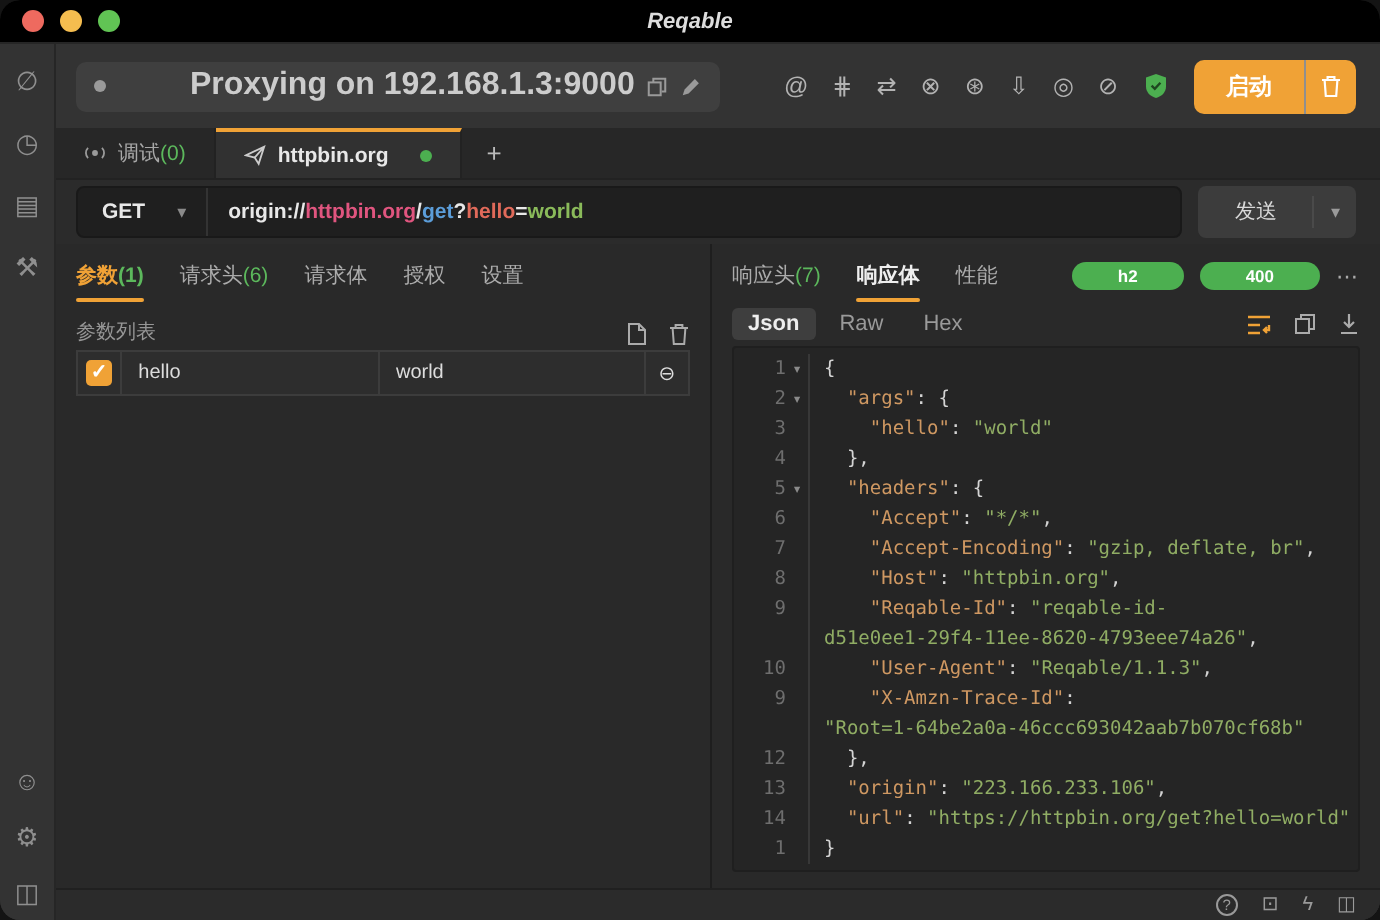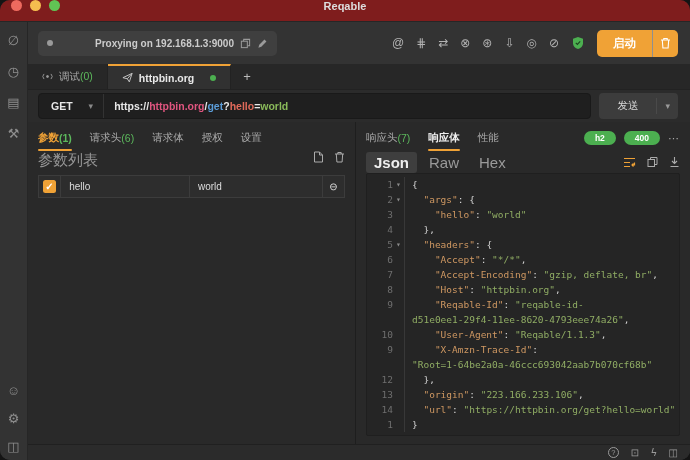--- a/index.html
+++ b/index.html
@@ -1,40 +1,40 @@
 <!DOCTYPE html>
 <html><head>
 <meta charset="utf-8">
 <style>
   html,body{margin:0;padding:0;background:#141414;}
   *{box-sizing:border-box;}
   .window{width:690px;height:460px;background:#2b2b2b;border-radius:10px;overflow:hidden;
           font-family:"Liberation Sans",sans-serif;color:#c8c8c8;display:flex;flex-direction:column;position:relative;}
 
   
-  .titlebar{height:22px;background:#7f1d1d;flex:0 0 22px;display:flex;position:relative;border-bottom:1px solid #262626;}
+  .titlebar{height:22px;background:#000000;flex:0 0 22px;display:flex;align-items:center;position:relative;border-bottom:1px solid #262626;font-style:italic;}
   .lights{display:flex;gap:8px;margin-left:11px;}
   .light{width:11px;height:11px;border-radius:50%;}
   .light.red{background:#ee6a5f;}.light.yellow{background:#f5bd4f;}.light.green{background:#61c454;}
   .win-title{position:absolute;left:0;right:0;text-align:center;font-size:11px;font-weight:bold;color:#dddddd;pointer-events:none;}
 
   
   .frame{flex:1;display:flex;min-height:0;}
   .sidebar{width:28px;background:#333333;border-right:1px solid #262626;display:flex;flex-direction:column;align-items:center;padding:12px 0 4px 0;}
   .side-group{display:flex;flex-direction:column;align-items:center;gap:17px;}
   .side-group.bottom{margin-top:auto;gap:14px;padding-bottom:2px;}
   .side-icon{color:#8f8f8f;font-size:13px;line-height:14px;cursor:pointer;}
 
   .main{flex:1;display:flex;flex-direction:column;min-width:0;background:#2b2b2b;}
 
   
   .toolbar{height:42px;flex:0 0 42px;display:flex;align-items:center;background:#333333;padding:0 12px 0 10px;}
   .proxy-pill{background:#3f3f3f;border-radius:5px;height:25px;display:flex;align-items:center;padding:0 9px;gap:6px;}
   .proxy-dot{width:6px;height:6px;border-radius:50%;background:#9a9a9a;}
-  .proxy-text{font-size:10px;font-weight:bold;color:#cccccc;white-space:nowrap;padding-left:36px;}
+  .proxy-text{font-size:16px;font-weight:bold;color:#cccccc;white-space:nowrap;padding-left:36px;}
   .mini-svg{width:11px;height:11px;color:#9a9a9a;cursor:pointer;flex:0 0 auto;}
   .tool-icons{margin-left:auto;display:flex;align-items:center;gap:12px;padding-right:12px;}
   .tool-icon{font-size:12px;color:#b3b3b3;cursor:pointer;line-height:13px;}
   .shield-svg{width:14px;height:14px;cursor:pointer;}
   .start-btn{display:flex;align-items:stretch;height:27px;border-radius:5px;overflow:hidden;cursor:pointer;}
   .start-main{background:#f0a236;color:#ffffff;font-size:11.5px;font-weight:bold;display:flex;align-items:center;padding:0 16px;}
   .start-div{width:1px;background:rgba(255,255,255,0.45);}
   .start-clear{background:#f0a236;display:flex;align-items:center;padding:0 7px;}
   .trash-svg{width:11px;height:12px;color:#ffffff;}
 
@@ -65,43 +65,43 @@
   .lpanel{width:328px;flex:0 0 328px;border-right:1px solid #1e1e1e;display:flex;flex-direction:column;padding:0 10px;}
   .rpanel{flex:1;display:flex;flex-direction:column;min-width:0;padding:0 10px;}
 
   .ptabs{height:26px;flex:0 0 26px;display:flex;align-items:center;gap:18px;margin-top:3px;}
   .ptab{font-size:10.5px;color:#ababab;cursor:pointer;display:flex;align-items:center;padding:5px 0 6px 0;position:relative;}
   .ptab .cnt{color:#5cb85c;}
   .ptab.active{color:#f0a236;font-weight:bold;justify-content:space-between;}
   .ptab.active.white{color:#eeeeee;}
   .ptab.active::after{content:"";position:absolute;left:0;right:0;bottom:0;height:2px;background:#f0a236;border-radius:1px;}
   .ptab-right{margin-left:auto;display:flex;align-items:center;gap:8px;}
-  .pill{height:14px;border-radius:7px;background:#4caf50;color:#ffffff;font-size:8.5px;font-weight:bold;display:flex;align-items:center;padding:0 11px;}
+  .pill{height:14px;border-radius:7px;background:#4caf50;color:#ffffff;font-size:8.5px;font-weight:bold;display:flex;align-items:center;padding:0 23px;}
   .more{color:#aaaaaa;font-size:11px;cursor:pointer;letter-spacing:1px;}
 
-  .listhead{height:22px;display:flex;align-items:flex-start;font-size:15px;color:#969696;gap:35px;}
+  .listhead{height:22px;display:flex;align-items:flex-end;font-size:10px;color:#969696;gap:35px;}
   .listhead .hicons{margin-left:auto;display:flex;gap:10px;}
   .hicon-svg{width:11px;height:12px;color:#ababab;cursor:pointer;}
 
   table.params{border-collapse:collapse;margin-top:2px;}
   table.params td{border:1px solid #3c3c3c;height:22px;font-size:10px;color:#dddddd;background:#2d2d2d;padding:0;}
   td.c-check{width:22px;text-align:center;}
   td.c-key{width:128px;}
   td.c-val{width:132px;}
   td.c-act{width:22px;text-align:center;color:#ababab;font-size:11px;}
   .cellinput{width:100%;height:20px;background:transparent;border:none;outline:none;color:#dddddd;
              font-size:10px;font-family:"Liberation Sans",sans-serif;padding:0 8px;}
   .cellinput::placeholder{color:#5f5f5f;}
   .cb{width:13px;height:13px;border-radius:2.5px;display:inline-block;vertical-align:middle;cursor:pointer;}
   .cb.on{background:#f0a236;color:#ffffff;font-size:10px;line-height:13px;font-weight:bold;}
   .cb.off{background:transparent;}
 
   
   .viewbar{height:22px;flex:0 0 22px;display:flex;align-items:center;gap:4px;}
-  .vtab{font-size:15px;color:#9a9a9a;padding:2px 8px;border-radius:3px;cursor:pointer;}
+  .vtab{font-size:11px;color:#9a9a9a;padding:2px 8px;border-radius:3px;cursor:pointer;}
   .vtab.active{background:#3e3e3e;color:#eeeeee;font-weight:bold;}
   .view-icons{margin-left:auto;display:flex;align-items:center;gap:11px;}
   .wrap-svg{width:13px;height:11px;color:#f0a236;cursor:pointer;}
   .copy2-svg{width:11px;height:12px;color:#ababab;cursor:pointer;}
   .dl-svg{width:11px;height:12px;color:#ababab;cursor:pointer;}
 
   .codearea{flex:1;background:#252525;border:1px solid #1f1f1f;border-radius:2px;margin-bottom:8px;
             font-family:"DejaVu Sans Mono",monospace;font-size:9.5px;overflow:hidden;padding-top:3px;}
   .code-row{display:flex;line-height:15px;white-space:pre;}
   .ln{width:26px;text-align:right;color:#6e6e6e;flex:0 0 26px;}
@@ -206,21 +206,21 @@
         <div class="addtab">+</div>
       </div>
 
       <div class="urlrow">
         <div class="urlfield">
           <div class="method">
             <span class="method-label">GET</span>
             <span class="chev">▾</span>
           </div>
           <div class="urltext">
-              <span style="color: rgb(232, 232, 232);">https://</span>
+              <span style="color: rgb(232, 232, 232);">origin://</span>
               <span style="color: rgb(224, 85, 127);">httpbin.org</span>
               <span style="color: rgb(232, 232, 232);">/</span>
               <span style="color: rgb(91, 157, 217);">get</span>
               <span style="color: rgb(232, 232, 232);">?</span>
               <span style="color: rgb(224, 106, 90);">hello</span>
               <span style="color: rgb(232, 232, 232);">=</span>
               <span style="color: rgb(138, 186, 90);">world</span>
             </div>
         </div>
         <div class="send-btn">

